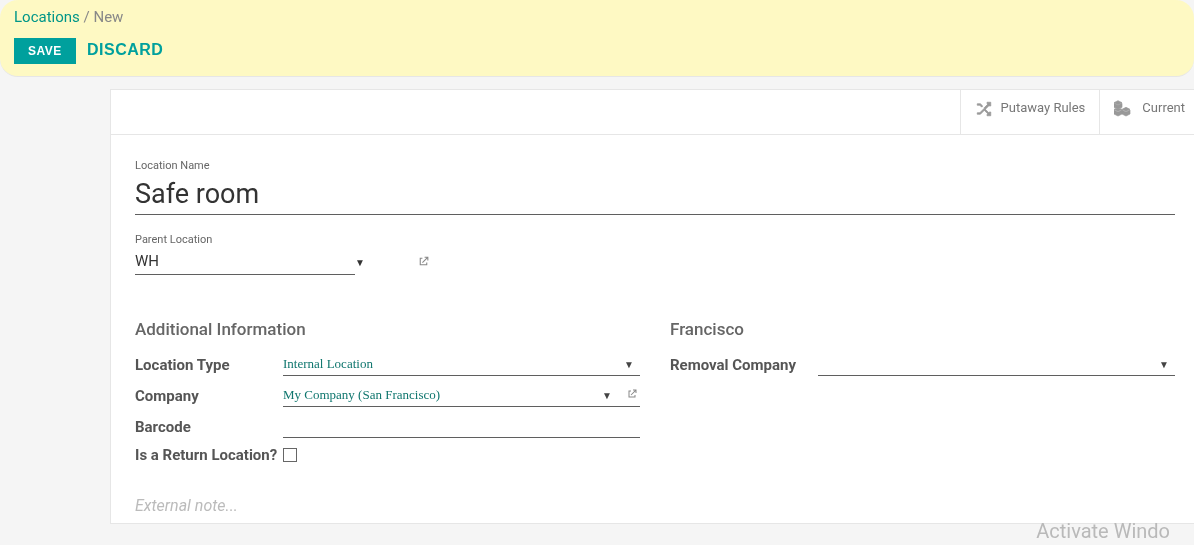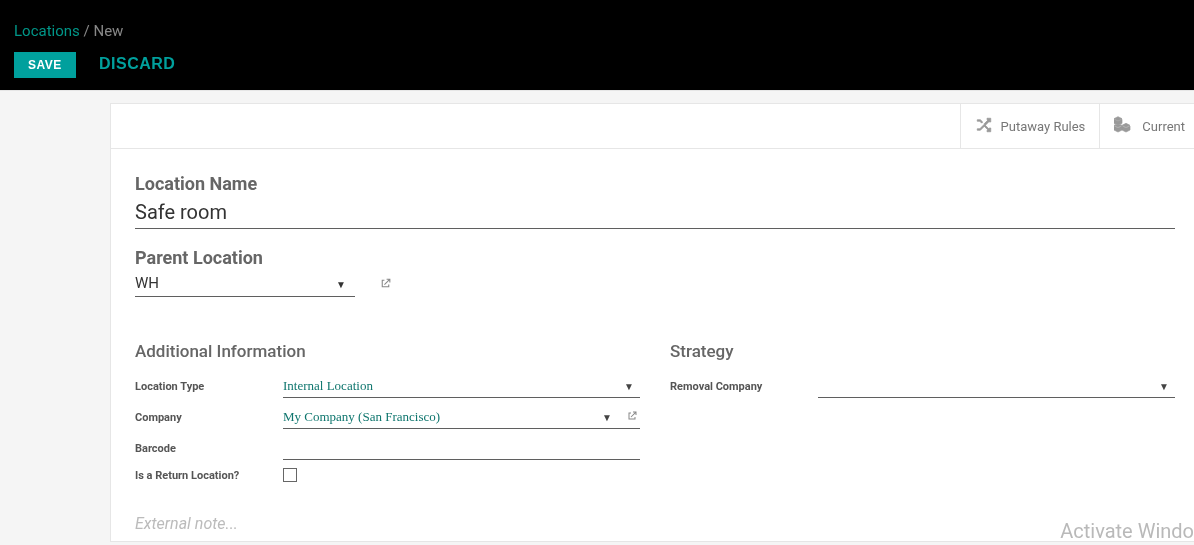--- a/index.html
+++ b/index.html
@@ -10,23 +10,24 @@
     color: #4c4c4c;
     font-size: 13px;
     width: 1194px;
     height: 545px;
     overflow: hidden;
     position: relative;
   }
 
   
   .top-bar {
-    background: #000000;
-    padding: 22px 14px 12px;
+    background: #fef9c3;
+    padding: 8px 14px 12px;
     border-bottom: 1px solid #e6e6e6;
+    border-radius: 18px;
   }
   .breadcrumb {
     font-size: 15px;
     margin-bottom: 12px;
   }
   .breadcrumb .root {
     color: #009688;
     cursor: pointer;
   }
   .breadcrumb .sep, .breadcrumb .current {
@@ -34,21 +35,21 @@
   }
   .actions .save-btn {
     background: #00a09d;
     color: #fff;
     border: none;
     padding: 6px 14px;
     font-size: 12px;
     font-weight: 600;
     letter-spacing: 0.5px;
     cursor: pointer;
-    margin-right: 14px;
+    margin-right: 2px;
   }
   .actions .discard-btn {
     background: none;
     border: none;
     color: #00a09d;
     font-size: 16px;
     font-weight: 600;
     letter-spacing: 0.5px;
     cursor: pointer;
   }
@@ -61,61 +62,60 @@
     width: 1090px;
   }
 
   .stat-buttons {
     display: flex;
     justify-content: flex-end;
     border-bottom: 1px solid #e6e6e6;
   }
   .stat-btn {
     display: flex;
-    align-items: center;
     gap: 8px;
     padding: 10px 14px;
     border-left: 1px solid #e6e6e6;
     color: #777;
     font-size: 13px;
     cursor: pointer;
     min-height: 44px;
   }
   .stat-btn svg { fill: #999; stroke: #999; }
 
   .card-body {
     padding: 24px 24px 8px 24px;
   }
 
   .field-label {
     color: #666;
-    font-size: 18px;
-    font-weight: 700;
+    font-size: 11px;
+    font-weight: 400;
     margin-bottom: 4px;
     display: block;
   }
 
   .big-input {
     width: 100%;
-    font-size: 20px;
+    font-size: 27px;
     border: none;
     border-bottom: 1px solid #5f5f5f;
     padding: 2px 0 4px 0;
     outline: none;
     color: #333;
     font-family: inherit;
   }
 
   .parent-block {
     margin-top: 18px;
   }
   .combo-wrap {
     display: inline-flex;
     align-items: center;
-    gap: 7px;
+    gap: 26px;
   }
   .combo-input {
     border: none;
     border-bottom: 1px solid #5f5f5f;
     outline: none;
     font-size: 15px;
     color: #333;
     width: 220px;
     padding: 2px 0 4px 0;
     font-family: inherit;
@@ -144,21 +144,21 @@
   }
 
   .form-row {
     display: flex;
     align-items: center;
     margin-bottom: 8px;
   }
   .form-row .row-label {
     width: 148px;
     color: #555;
-    font-size: 11px;
+    font-size: 15px;
     font-weight: 700;
   }
   .field-input {
     flex: 1;
     border: none;
     border-bottom: 1px solid #5f5f5f;
     outline: none;
     font-size: 13px;
     color: #0f766e;
     padding: 3px 0;
@@ -192,21 +192,21 @@
 
   .notes {
     margin-top: 24px;
     color: #bbb;
     font-style: italic;
     font-size: 16px;
   }
 
   .watermark {
     position: absolute;
-    right: 0;
+    right: 24px;
     bottom: 2px;
     color: #b9b9b9;
     font-size: 20px;
     pointer-events: none;
   }
 </style>
 </head>
 <body>
 
 <div class="top-bar">
@@ -291,21 +291,21 @@
           <input class="field-input" value="" style="">
         </div>
 
         <div class="form-row">
           <span class="row-label">Is a Return Location?</span>
           <span class="chk"></span>
         </div>
       </div>
 
       <div class="col">
-        <h3 class="section-title">Strategy</h3>
+        <h3 class="section-title">Francisco</h3>
 
         <div class="form-row">
           <span class="row-label">Removal Company</span>
           <div class="combo-field">
             <input class="field-input" value="" style="">
             <span class="caret">▼</span>
           </div>
         </div>
       </div>
     </div>

